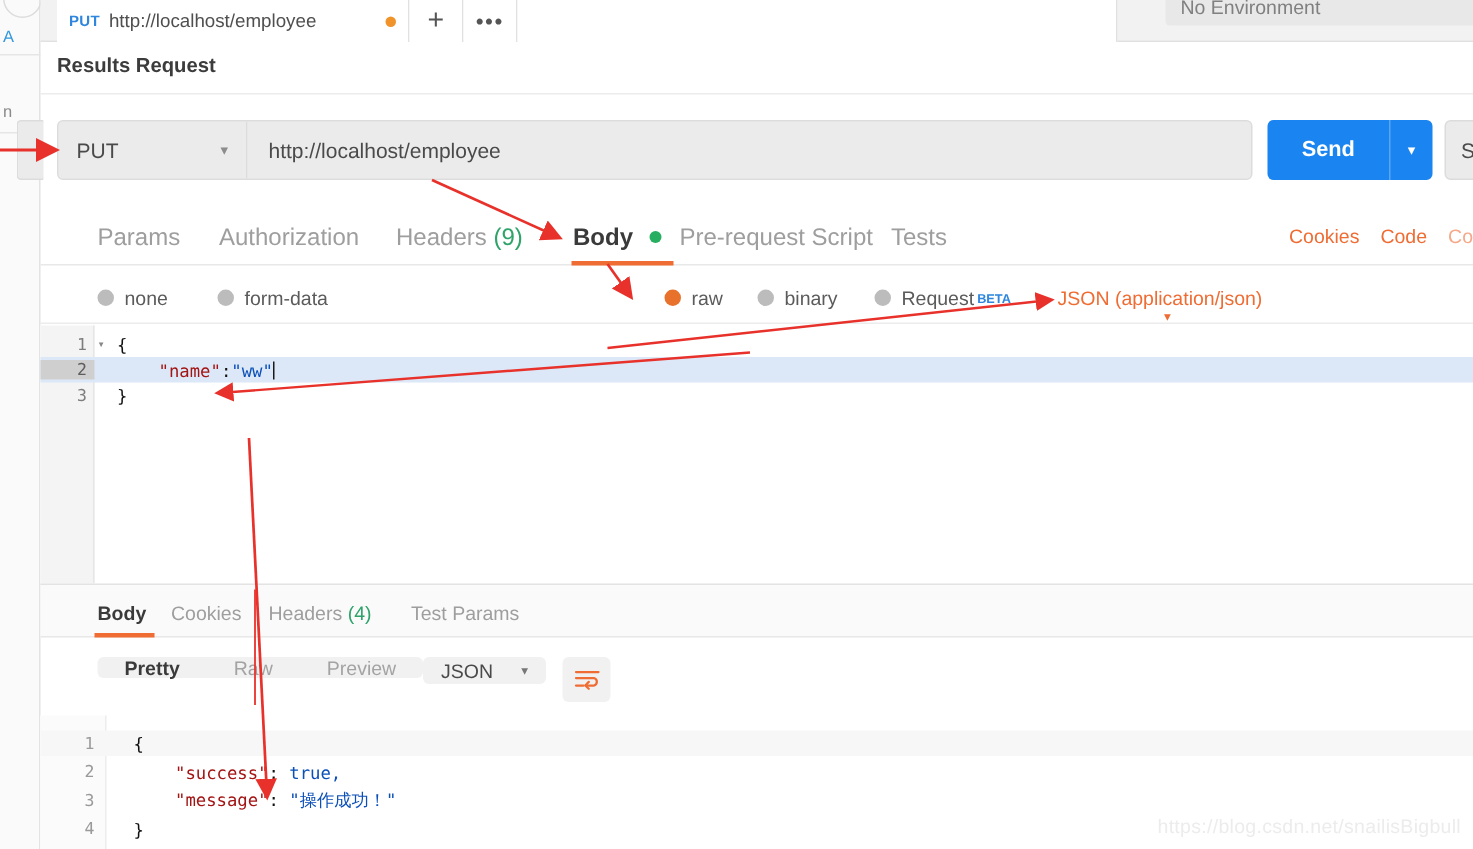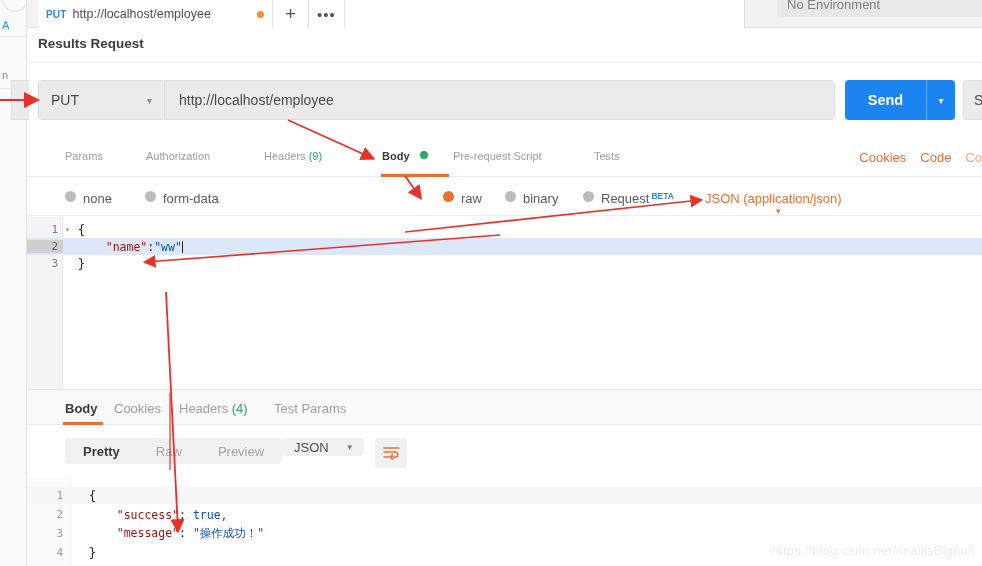--- a/index.html
+++ b/index.html
@@ -164,21 +164,21 @@
   }
 
   
   .req-tabs {
     position: absolute; left: 27px; top: 144px;
     width: 955px; height: 33px;
     border-bottom: 1px solid #e8e8e8;
   }
   .rt {
     position: absolute; top: 6px;
-    font-size: 11px; color: #9e9e9e;
+    font-size: 16px; color: #9e9e9e;
     white-space: nowrap;
   }
   .rt.active { color: #3a3a3a; font-weight: bold; }
   .rt .count { color: #2ea36a; }
   .rt .greendot {
     display: inline-block; width: 8px; height: 8px;
     border-radius: 50%; background: #27ae60;
     margin-left: 7px; vertical-align: 1px;
   }
   .rt-underline {
@@ -193,21 +193,21 @@
   .right-links .faded { color: #f5a98a; }
 
   
   .bodytype {
     position: absolute; left: 27px; top: 186px;
     width: 955px; height: 30px;
     border-bottom: 1px solid #ececec;
   }
   .radio-item {
     position: absolute; top: 5px;
-    display: flex; 
+    display: flex; align-items: center;
     font-size: 13px; color: #5b5b5b;
     white-space: nowrap;
   }
   .rdot {
     width: 11px; height: 11px; border-radius: 50%;
     background: #bcbcbc; margin-right: 7px; flex: none;
   }
   .rdot.on { background: #e8722c; }
   .sup-beta {
     font-size: 8.5px; font-weight: bold; color: #2e86de;
@@ -285,21 +285,21 @@
     width: 1px; height: 17px; background: #dcdcdc; margin-right: 14px;
   }
   .meta .savelink { color: #ef6c33; font-weight: bold; }
 
   .resp-toolbar {
     position: absolute; left: 27px; top: 432px;
     width: 955px; height: 44px;
   }
   .seg {
     position: absolute; left: 38px; top: 6px;
-    height: 26px; background: #f1f1f1; border-radius: 4px;
+    height: 14px; background: #f1f1f1; border-radius: 4px;
     display: flex; align-items: center;
   }
   .seg span {
     padding: 0 18px; font-size: 13px; color: #a3a3a3;
   }
   .seg span.active { color: #3a3a3a; font-weight: bold; }
   .fmt-select {
     position: absolute; left: 255px; top: 6px;
     height: 18px; width: 82px;
     background: #f1f1f1; border-radius: 4px;

